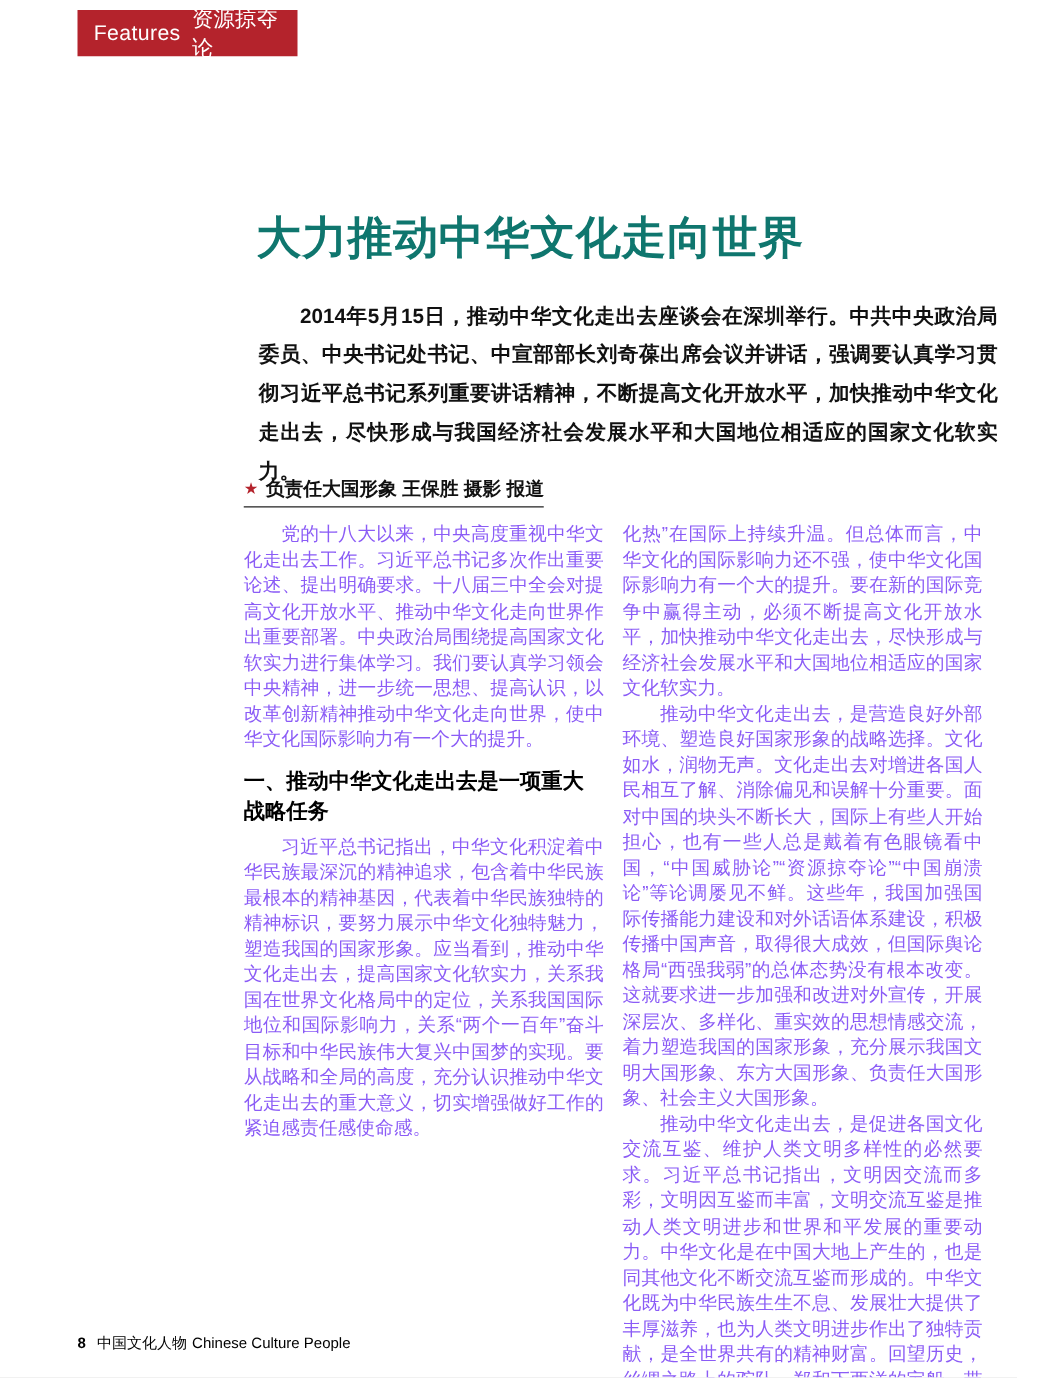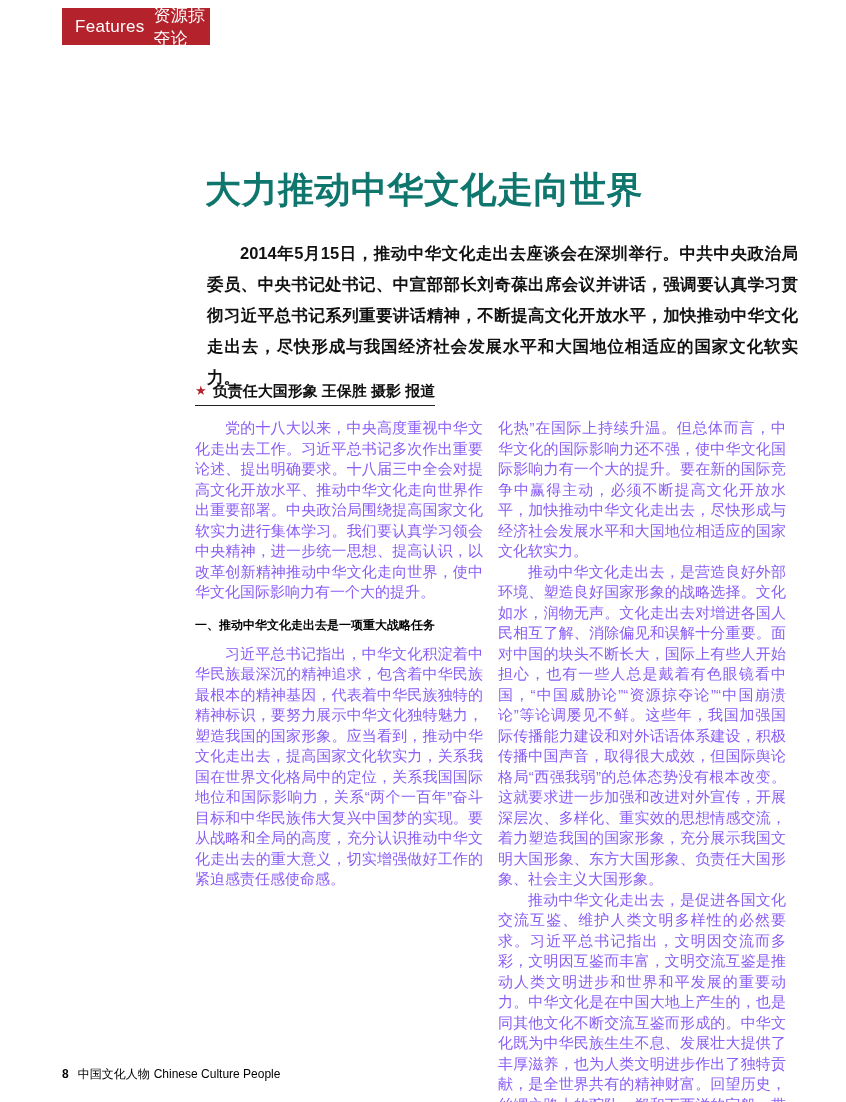--- a/index.html
+++ b/index.html
@@ -13,21 +13,21 @@
     background: #ffffff;
     font-family: "Liberation Sans", "DejaVu Sans", sans-serif;
     color: var(--ink);
     overflow: hidden;
   }
   
   .section-tag {
     position: absolute;
     left: 62px;
     top: 8px;
-    width: 148px;
+    width: 176px;
     height: 37px;
     background: var(--accent);
     color: #ffffff;
     display: flex;
     align-items: center;
     padding-left: 13px;
     font-size: 17px;
     letter-spacing: 0.3px;
   }
   .section-tag .en { margin-right: 9px; }
@@ -89,21 +89,21 @@
   .body-p {
     margin: 0;
     font-size: 15px;
     line-height: 20.5px;
     text-align: justify;
     color: #8b5cf6;
   }
   .indent { text-indent: 2em; }
   .section-heading {
     margin: 10px 0 7px 0;
-    font-size: 12px;
+    font-size: 17px;
     line-height: 24px;
     font-weight: bold;
     color: #000;
     text-align: left;
   }
   
   .page-footer {
     position: absolute;
     left: 62px;
     top: 1066px;

